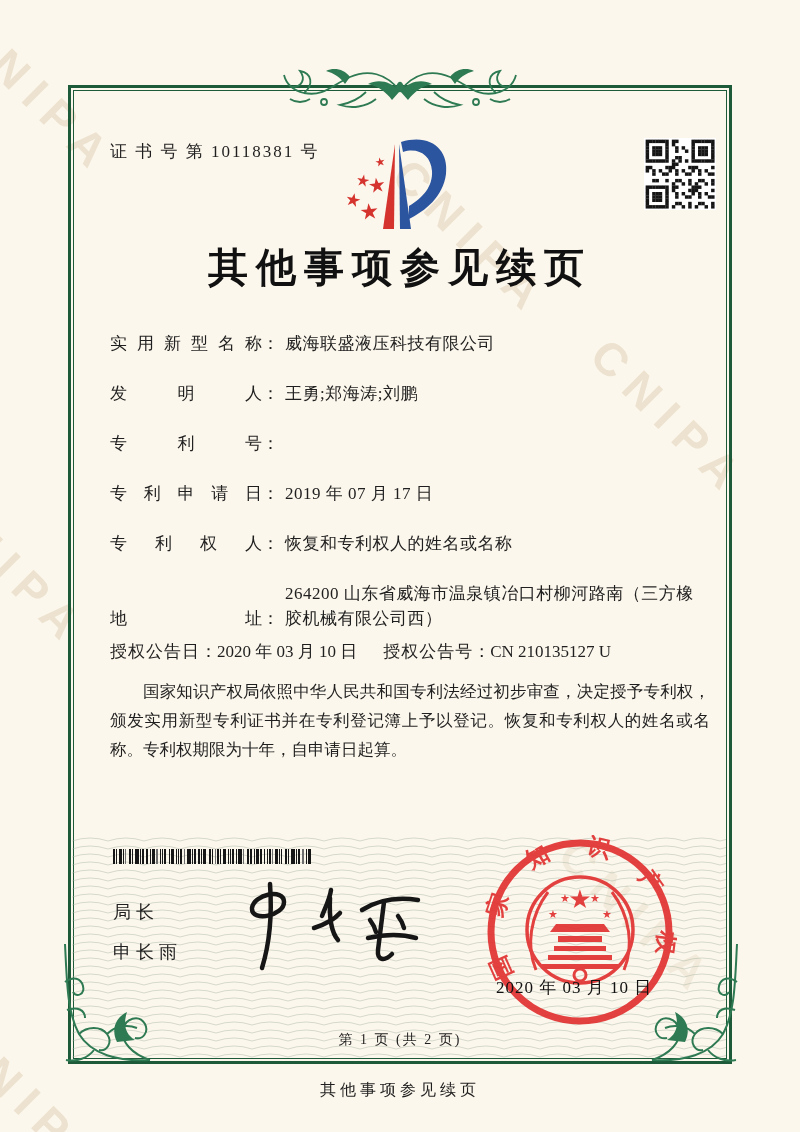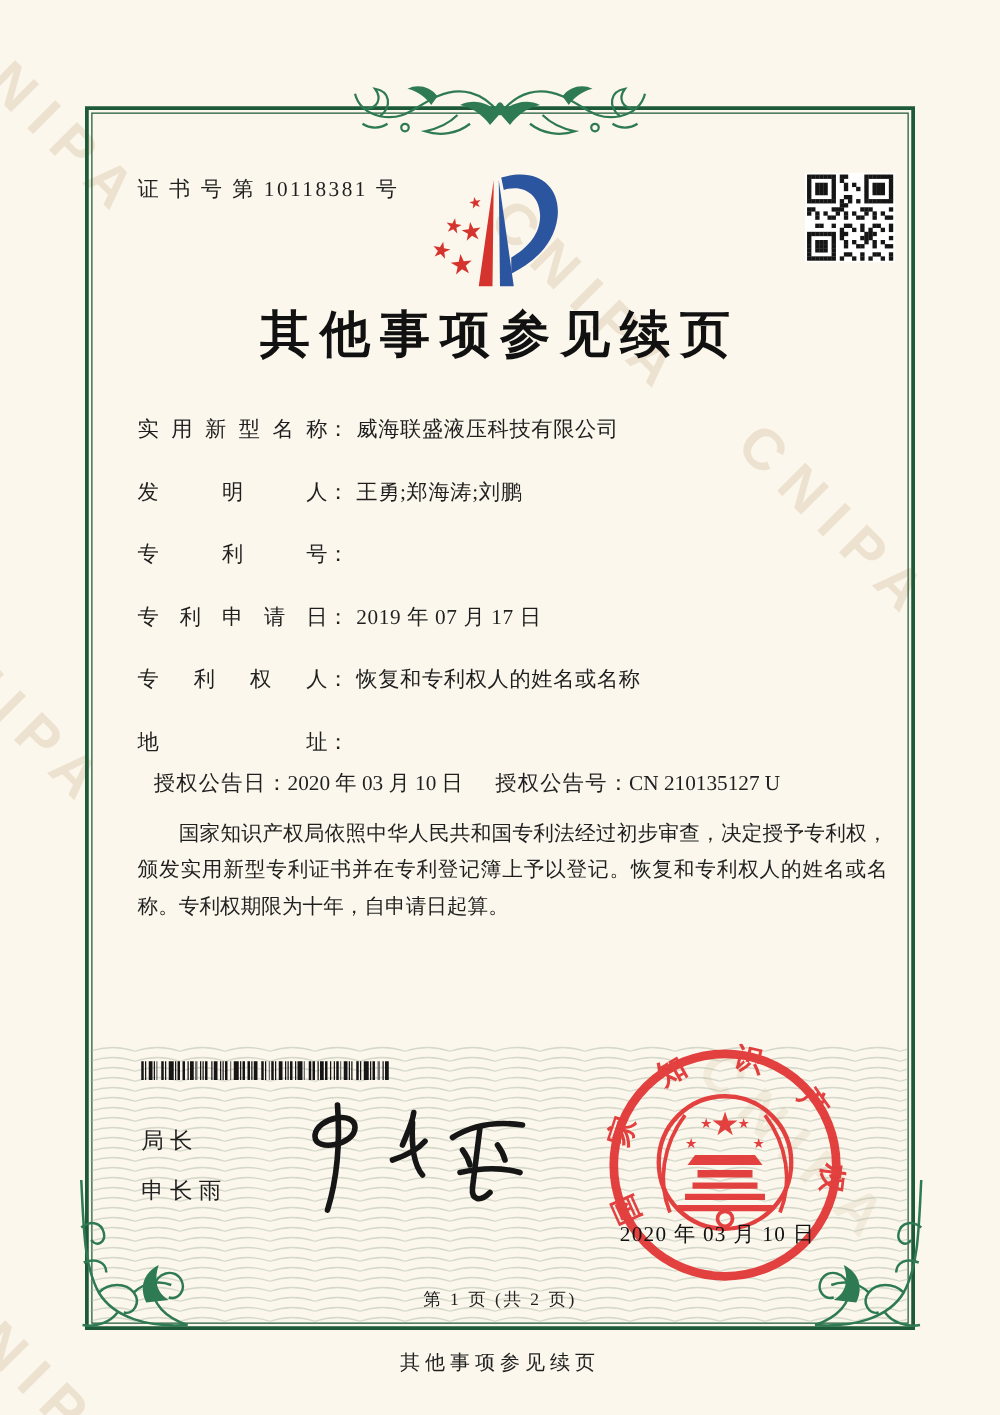--- a/index.html
+++ b/index.html
@@ -26,21 +26,21 @@
   .title{position:absolute;left:0;top:240px;width:100%;text-align:center;
          font-size:40px;font-weight:bold;letter-spacing:8px;color:#111;z-index:3;}
 
   .content{position:absolute;left:110px;top:331px;width:600px;font-size:17px;z-index:3;}
   .row{display:flex;align-items:flex-end;line-height:25px;margin-bottom:25px;}
   .row.addr{margin-bottom:8px;}
   .lbl{display:inline-block;width:152px;flex:none;text-align:justify;text-align-last:justify;
        text-justify:inter-character;}
   .colon{flex:none;margin-right:6px;}
   .val{flex:1;letter-spacing:0.5px;}
-  .grant{display:block;line-height:25px;margin-bottom:0;margin-left:13px;}
+  .grant{display:block;line-height:25px;margin-bottom:0;}
   .lblc{letter-spacing:1px;}
   .gsep{display:inline-block;width:26px;}
   .paras{margin-top:13px;line-height:29px;font-size:16.5px;text-align:justify;}
   .paras p{margin:0;text-indent:2em;}
 
   .barcode{position:absolute;left:113px;top:849px;width:206px;height:15px;display:flex;z-index:3;}
   .barcode div{height:100%;}
 
   .signer-title{position:absolute;left:113px;top:900px;font-size:18px;letter-spacing:5px;z-index:3;}
   .signer-name{position:absolute;left:113px;top:940px;font-size:18px;letter-spacing:5px;z-index:3;}
@@ -376,20 +376,21 @@
         <span class="val">2019 年 07 月 17 日</span>
     </div>
     <div class="row">
       <span class="lbl">专利权人</span>
         <span class="colon">：</span>
         <span class="val">恢复和专利权人的姓名或名称</span>
     </div>
     <div class="row addr">
       <span class="lbl">地址</span>
         <span class="colon">：</span>
+        <span class="val">264200 山东省威海市温泉镇冶口村柳河路南（三方橡胶机械有限公司西）</span>
     </div>
     <div class="grant">
       <span class="lblc">授权公告日</span><span>：</span><span>2020 年 03 月 10 日</span><span class="gsep"></span><span class="lblc">授权公告号</span><span>：</span><span>CN 210135127 U</span>
     </div>
     <div class="paras">
       <p>国家知识产权局依照中华人民共和国专利法经过初步审查，决定授予专利权，颁发实用新型专利证书并在专利登记簿上予以登记。恢复和专利权人的姓名或名称。专利权期限为十年，自申请日起算。</p>
     </div>
   </div>
 
   <div class="barcode">

